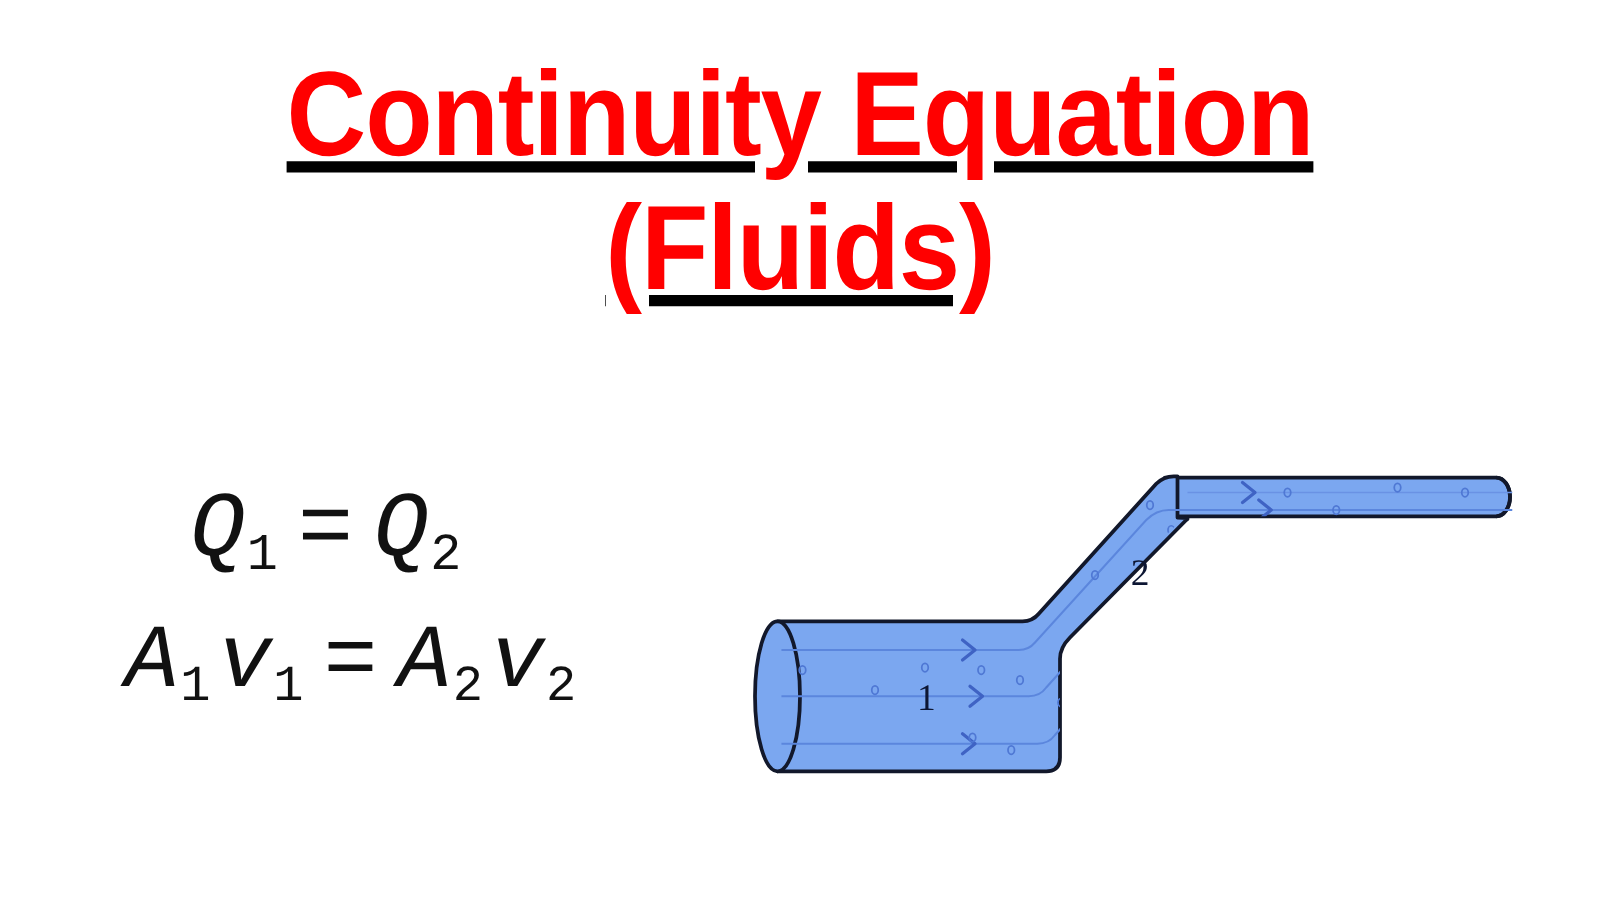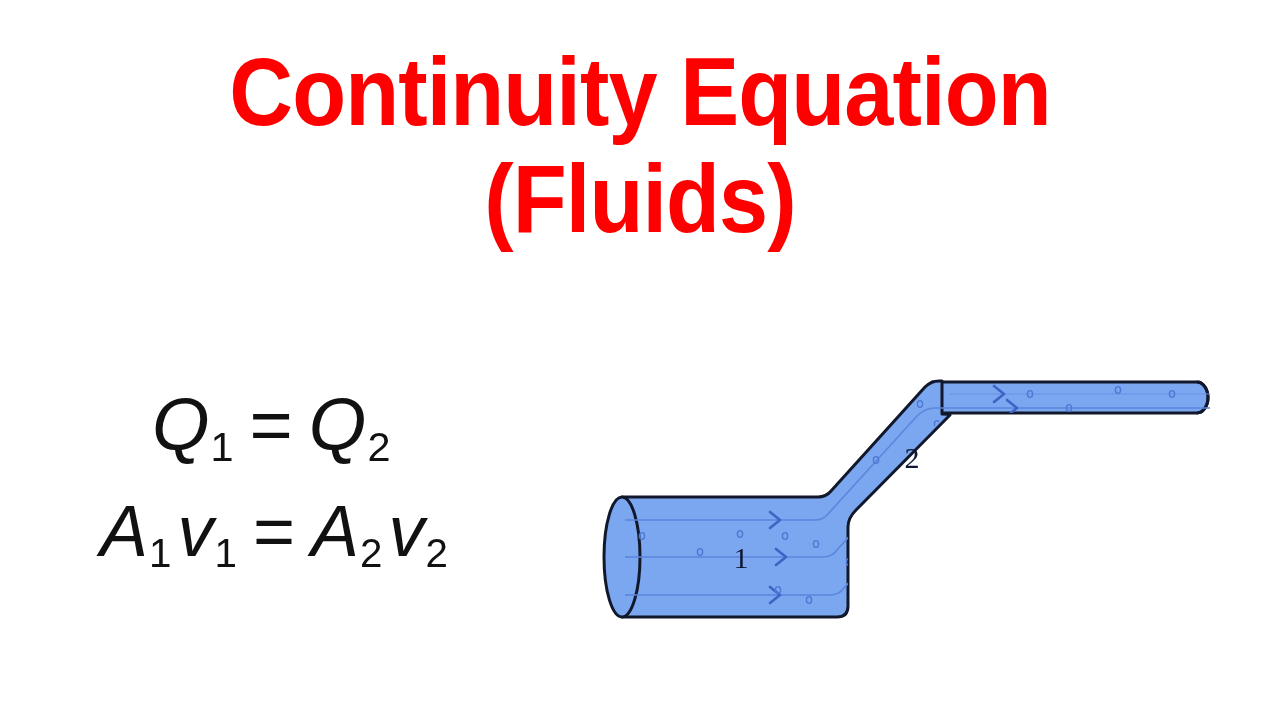--- a/index.html
+++ b/index.html
@@ -23,20 +23,21 @@
 
   
   #title-block {
     position: absolute;
     left: 0;
     top: 42px;
     width: 1280px;
     text-align: center;
     line-height: 1.05;
     user-select: none;
+    text-decoration: underline;
   }
   .title-line {
     display: block;
     color: #ff0000;
     font-family: "Liberation Sans Narrow", "Liberation Sans", sans-serif;
     font-weight: 700;
     font-size: 96px;
     letter-spacing: -1px;
     transform: scaleX(0.92);
     transform-origin: center top;
@@ -51,21 +52,21 @@
     position: absolute;
     left: 100px;
     top: 388px;
     width: 470px;
     color: #111111;
     user-select: none;
   }
   .eq-row {
     display: block;
     white-space: nowrap;
-    font-family: Liberation Sans, sans-serif;
+    font-family: Liberation Mono, monospace;
     line-height: 1.0;
   }
   .eq-row-1 {
     font-size: 74px;
     padding-left: 52px;
     margin-bottom: 28px;
   }
   .eq-row-2 {
     font-size: 72px;
     padding-left: 0px;

